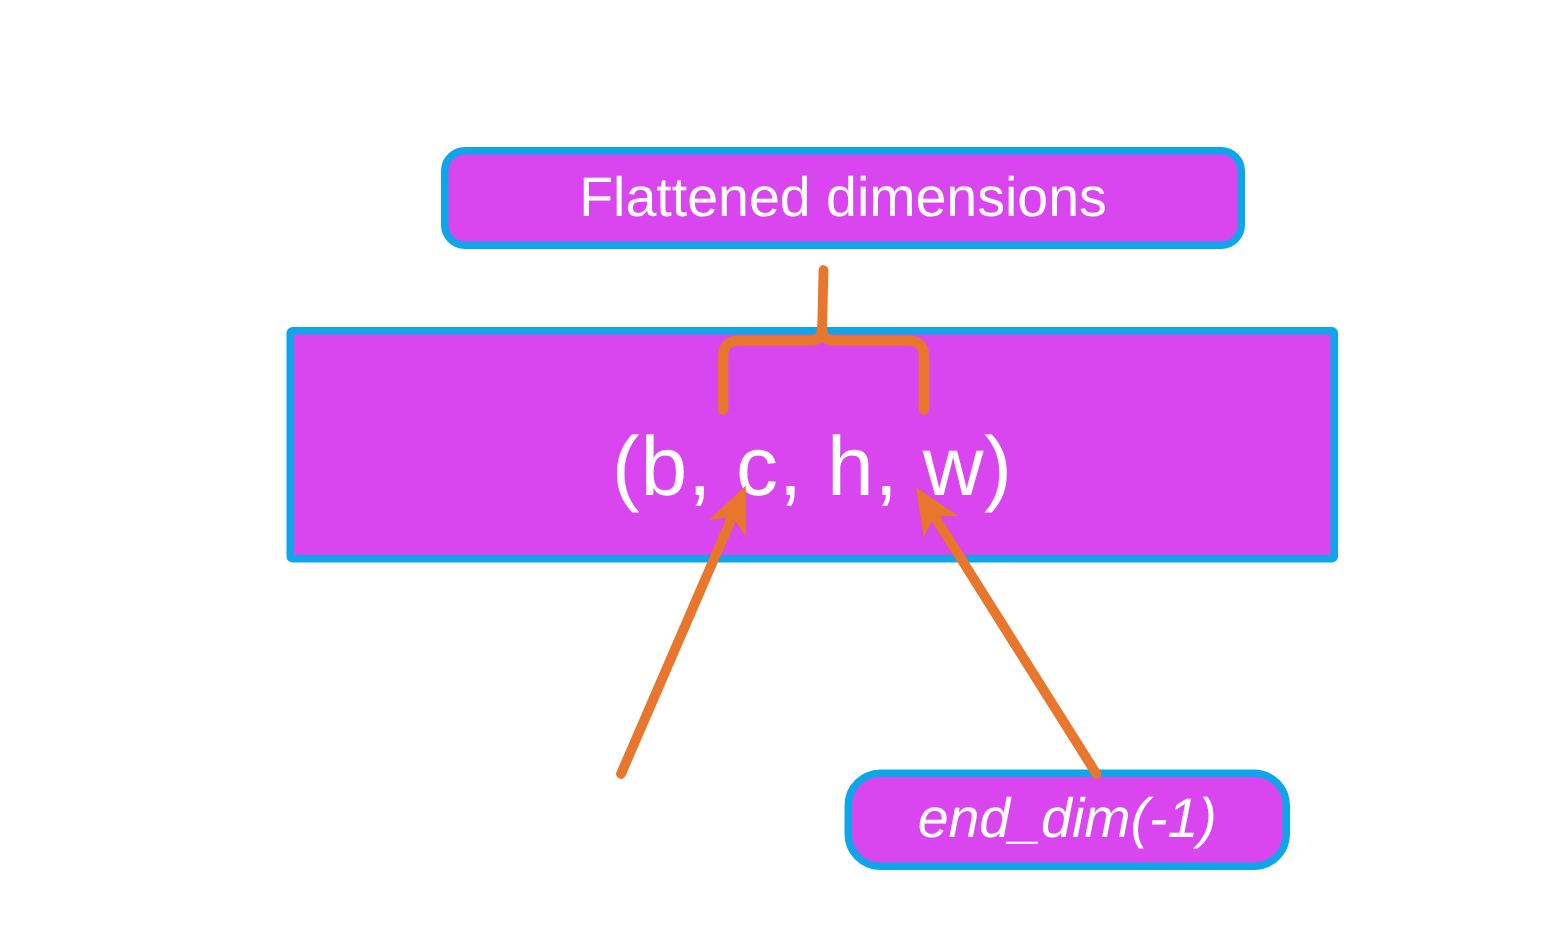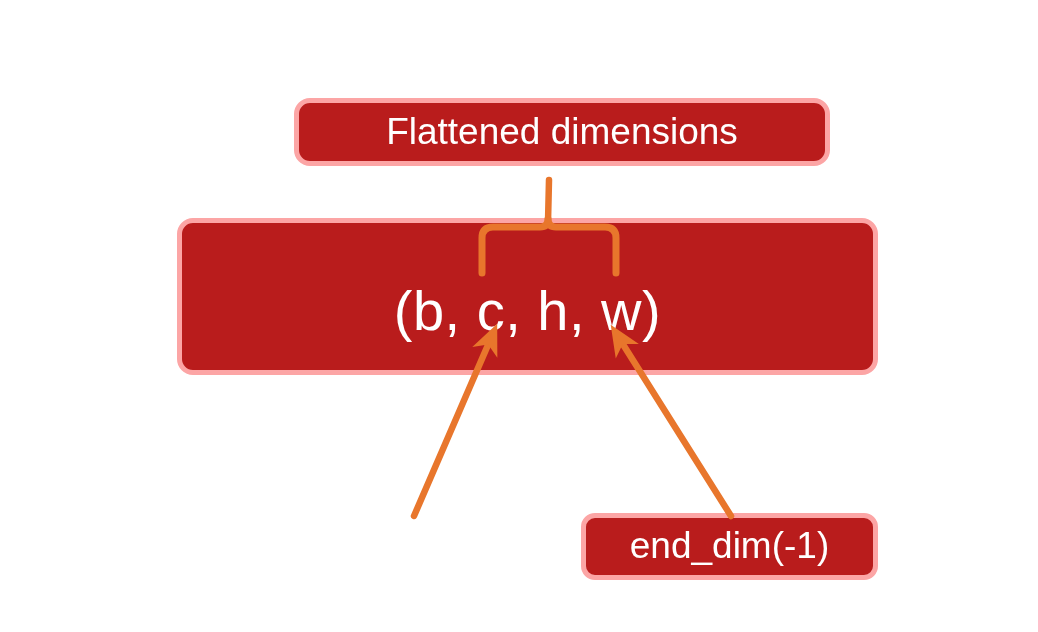--- a/index.html
+++ b/index.html
@@ -16,22 +16,22 @@
   }
   #canvas {
     position: absolute;
     left: 0; top: 0;
     width: 1038px;
     height: 632px;
   }
   .node {
     position: absolute;
     box-sizing: border-box;
-    background: #b91c1c;
-    border: 5px solid #fca5a5;
+    background: #d946ef;
+    border: 5px solid #0ea5e9;
     border-radius: 20px;
     display: flex;
     align-items: center;
     justify-content: center;
     color: #ffffff;
     text-align: center;
     line-height: 1.1;
     white-space: nowrap;
     user-select: none;
   }
@@ -39,48 +39,49 @@
   #node-flattened {
     left: 294px;
     top: 98px;
     width: 536px;
     height: 68px;
     border-radius: 16px;
     font-size: 37px;
   }
   
   #node-shape {
-    left: 177px;
+    left: 191px;
     top: 218px;
     width: 701px;
     height: 157px;
-    border-radius: 16px;
+    border-radius: 4px;
     font-size: 56px;
   }
   #node-shape .shape-text {
     position: relative;
     top: 14px;
     letter-spacing: 0.5px;
   }
   
   #node-start-dim {
     left: 268px;
     top: 513px;
     width: 298px;
     height: 67px;
     border-radius: 16px;
     font-size: 37px;
   }
   #node-end-dim {
-    left: 581px;
+    left: 563px;
     top: 513px;
     width: 297px;
     height: 67px;
-    border-radius: 14px;
+    border-radius: 24px;
     font-size: 37px;
+    font-style: italic;
   }
   .label {
     pointer-events: none;
   }
   svg.overlay {
     position: absolute;
     left: 0;
     top: 0;
     width: 1038px;
     height: 632px;

